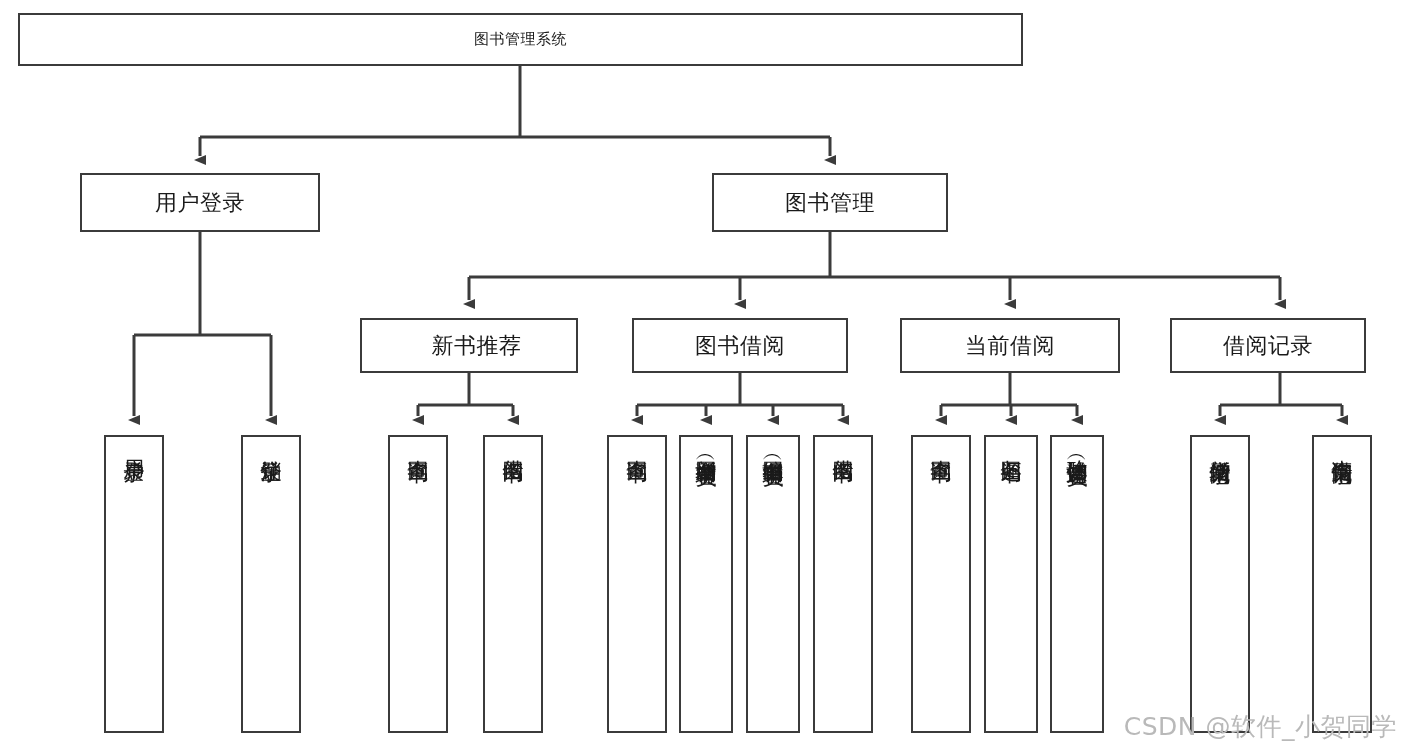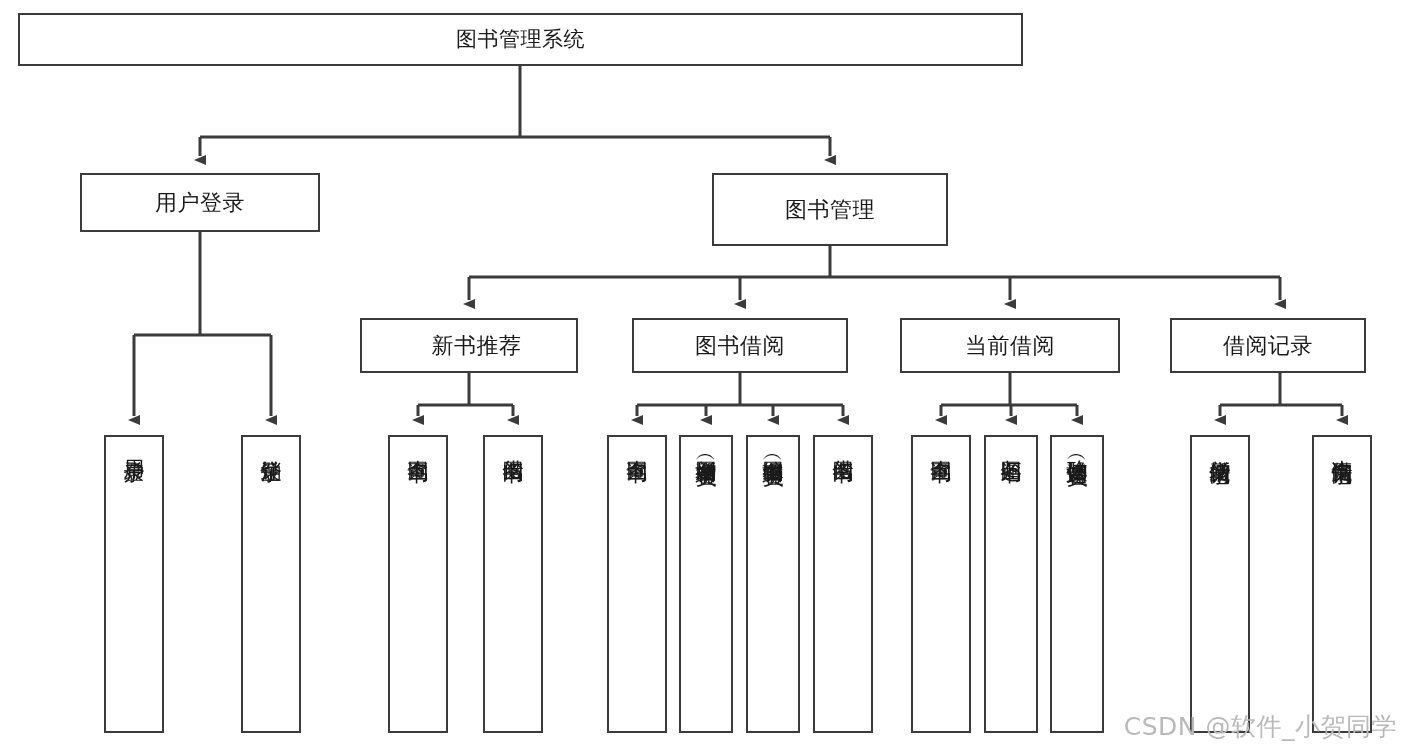--- a/index.html
+++ b/index.html
@@ -39,21 +39,21 @@
     display: block;
     text-align: center;
     line-height: 1.18;
     letter-spacing: 0.5px;
   }
   
   .node.horiz .label {
     writing-mode: horizontal-tb;
     font-size: 22px;
   }
-  .node.root .label { font-size: 21px; }
+  .node.root .label { font-size: 15px; }
   
   .node.vert {
     align-items: flex-start;
     padding-top: 6px;
   }
   .node.vert .label {
     writing-mode: vertical-rl;
     text-orientation: upright;
     font-size: 21px;
     line-height: 1.05;
@@ -126,21 +126,21 @@
     </g>
   </svg>
 
   <div class="node horiz root" id="node-root" style="left: 18px; top: 13px; width: 1005px; height: 53px;">
     <span class="label">图书管理系统</span>
   </div>
 
   <div class="node horiz" id="node-l1-0" style="left: 80px; top: 173px; width: 240px; height: 59px;">
     <span class="label">用户登录</span>
   </div>
-  <div class="node horiz" id="node-l1-1" style="left: 712px; top: 173px; width: 236px; height: 73px;">
+  <div class="node horiz" id="node-l1-1" style="left: 712px; top: 173px; width: 236px; height: 59px;">
     <span class="label">图书管理</span>
   </div>
 
   <div class="node horiz" id="node-l2-0" style="left: 360px; top: 318px; width: 218px; height: 55px; padding-left: 15px;">
     <span class="label">新书推荐</span>
   </div>
   <div class="node horiz" id="node-l2-2" style="left: 900px; top: 318px; width: 220px; height: 55px;">
     <span class="label">当前借阅</span>
   </div>
   <div class="node horiz" id="node-l2-1" style="left: 632px; top: 318px; width: 216px; height: 55px;">

